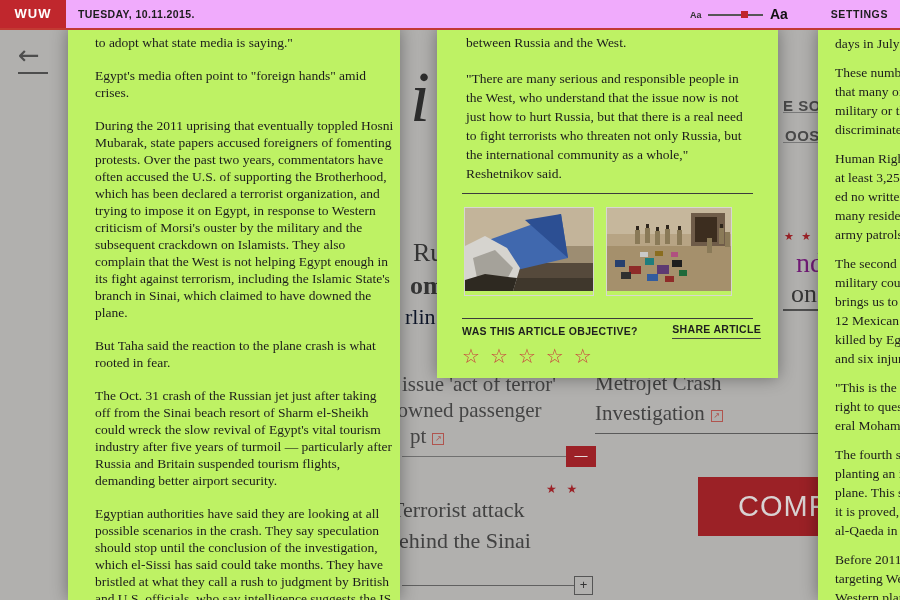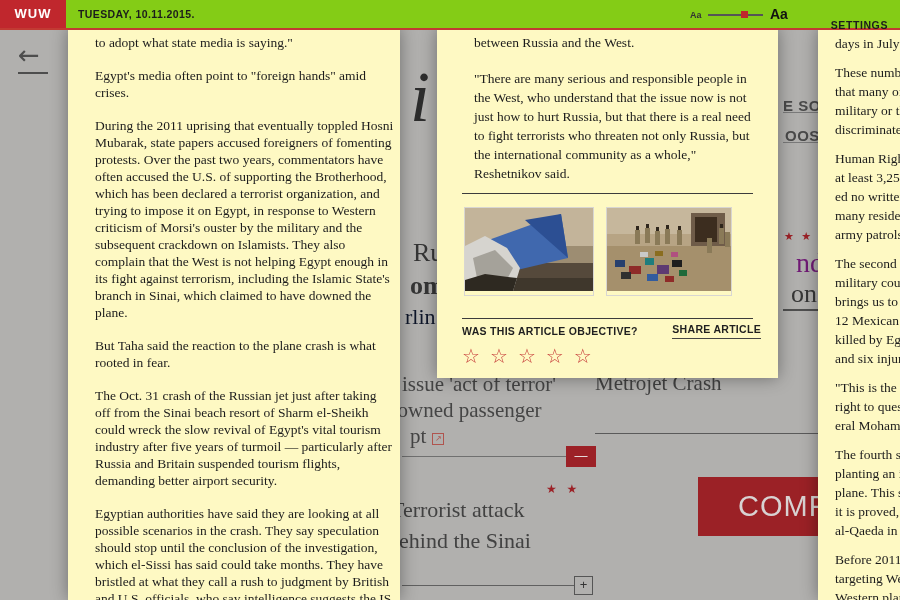--- a/index.html
+++ b/index.html
@@ -1,31 +1,31 @@
 <!DOCTYPE html>
 <html><head>
 <meta charset="utf-8">
 <style>
   html,body{margin:0;padding:0;}
   body{font-family:"Liberation Sans","DejaVu Sans",sans-serif;}
   #stage{position:relative;width:900px;height:600px;overflow:hidden;background:#b1b0ae;}
 
   
-  #header{position:absolute;left:0;top:0;width:900px;height:28px;background:#84cc16;
+  #header{position:absolute;left:0;top:0;width:900px;height:28px;background:#f0abfc;
           border-bottom:2px solid #c23a33;z-index:30;}
   #logo{position:absolute;left:0;top:0;width:66px;height:28px;background:#c0272d;color:#fff;
         font-weight:bold;font-size:13px;letter-spacing:1px;text-align:center;line-height:28px;}
   #date{position:absolute;left:78px;top:0;height:28px;line-height:29px;font-size:10.5px;
         font-weight:bold;letter-spacing:.4px;color:#1c1c1c;}
   #fs-small{position:absolute;left:690px;top:0;height:28px;line-height:30px;font-size:9px;font-weight:bold;color:#333;}
   #fs-track{position:absolute;left:708px;top:14px;width:55px;height:2px;background:#555;}
   #fs-handle{position:absolute;left:741px;top:11px;width:7px;height:7px;background:#c0262c;}
   #fs-large{position:absolute;left:770px;top:0;height:28px;line-height:29px;font-size:14px;font-weight:bold;color:#111;}
   #settings{position:absolute;right:12px;top:0;height:28px;line-height:29px;font-size:10.5px;
-            font-weight:bold;letter-spacing:.6px;color:#1c1c1c;cursor:pointer;margin-top:11px;}
+            font-weight:bold;letter-spacing:.6px;color:#1c1c1c;cursor:pointer;}
 
   
   .bgfrag{position:absolute;z-index:1;color:#3d3d3d;font-family:"Liberation Serif","DejaVu Serif",serif;white-space:nowrap;}
   #bg-big-i{left:410px;top:56px;font-size:72px;font-style:italic;color:#2d2d2d;}
   #bg-ru{left:413px;top:238px;font-size:26px;color:#363636;}
   #bg-om{left:410px;top:271px;font-size:26px;color:#363636;font-weight:bold;}
   #bg-rlin{left:405px;top:304px;font-size:22px;color:#0f172a;}
   #bg-h1{left:402px;top:372px;font-size:21px;color:#454545;}
   #bg-h2{left:387px;top:398px;font-size:21px;color:#454545;}
   #bg-h3{left:410px;top:424px;font-size:21px;color:#454545;}
@@ -58,31 +58,31 @@
   .chipline{position:absolute;z-index:1;height:1px;background:#7a7a7a;}
   #chipline1{left:783px;top:112px;width:35px;}
   #chipline2{left:783px;top:142px;width:35px;}
 
   
   #back{position:absolute;left:18px;top:40px;z-index:2;color:#4d4d4d;font-size:26px;cursor:pointer;
         font-family:"DejaVu Sans",sans-serif;}
   #back-line{position:absolute;left:18px;top:72px;width:30px;height:2px;background:#4d4d4d;z-index:2;}
 
   
-  .panel{position:absolute;background:#fef9c3;box-shadow:0 0 16px rgba(0,0,0,.38);z-index:10;}
+  .panel{position:absolute;background:#bef264;box-shadow:0 0 16px rgba(0,0,0,.38);z-index:10;}
   #panel-left{left:68px;top:28px;width:332px;height:572px;}
   #panel-mid{left:437px;top:28px;width:341px;height:350px;}
   #panel-right{left:818px;top:28px;width:82px;height:572px;overflow:hidden;}
 
   .article{font-family:"Liberation Serif","DejaVu Serif",serif;color:#1c1c1c;font-size:13.5px;}
   #left-text{position:absolute;left:27px;top:6px;width:300px;}
   #left-text p{margin:0 0 16px 0;line-height:17px;}
 
   #mid-text{position:absolute;left:29px;top:5px;width:290px;}
-  #mid-text p{margin:0 0 17px 8px;line-height:19px;}
+  #mid-text p{margin:0 0 17px 0;line-height:19px;}
   .midrule{position:absolute;left:25px;width:291px;height:1px;background:#3c3c3c;}
   #mid-rule1{top:165px;}
   #mid-rule2{top:290px;}
   .photo{position:absolute;top:179px;border:1px solid #d8d6d2;}
   #photo1{left:27px;}
   #photo2{left:169px;}
   #question{position:absolute;left:25px;top:297px;font-size:10.5px;font-weight:bold;
             letter-spacing:.3px;color:#1f1f1f;}
   #share{position:absolute;right:17px;top:295px;font-size:10.5px;font-weight:bold;letter-spacing:.3px;
          color:#1f1f1f;border-bottom:1px solid #444;padding-bottom:3px;cursor:pointer;}
@@ -110,20 +110,21 @@
   <div class="bgfrag" id="bg-h3"><span>pt</span><span class="extlink">↗</span></div>
   <div class="bgfrag" id="bg-rule1"></div>
   <div class="bgfrag" id="bg-minus">—</div>
   <div class="bgfrag" id="bg-stars-mid">★ ★</div>
   <div class="bgfrag" id="bg-h4">Terrorist attack</div>
   <div class="bgfrag" id="bg-h5">behind the Sinai</div>
   <div class="bgfrag" id="bg-rule2"></div>
   <div class="bgfrag" id="bg-plus">+</div>
 
   <div class="bgfrag" id="bg-h6">Metrojet Crash</div>
+  <div class="bgfrag" id="bg-h7"><span>Investigation</span><span class="extlink">↗</span></div>
   <div class="bgfrag" id="bg-rule3"></div>
   <div class="bgfrag" id="bg-compare">
       <span>COMP</span>
     </div>
 
   <div class="bgfrag" id="bg-stars-right">★ ★</div>
   <div class="bgfrag" id="bg-nd">nd</div>
   <div class="bgfrag" id="bg-ons">ons</div>
   <div class="bgfrag" id="bg-rule4"></div>
   <div class="chip" id="chip1">E SOU</div>

